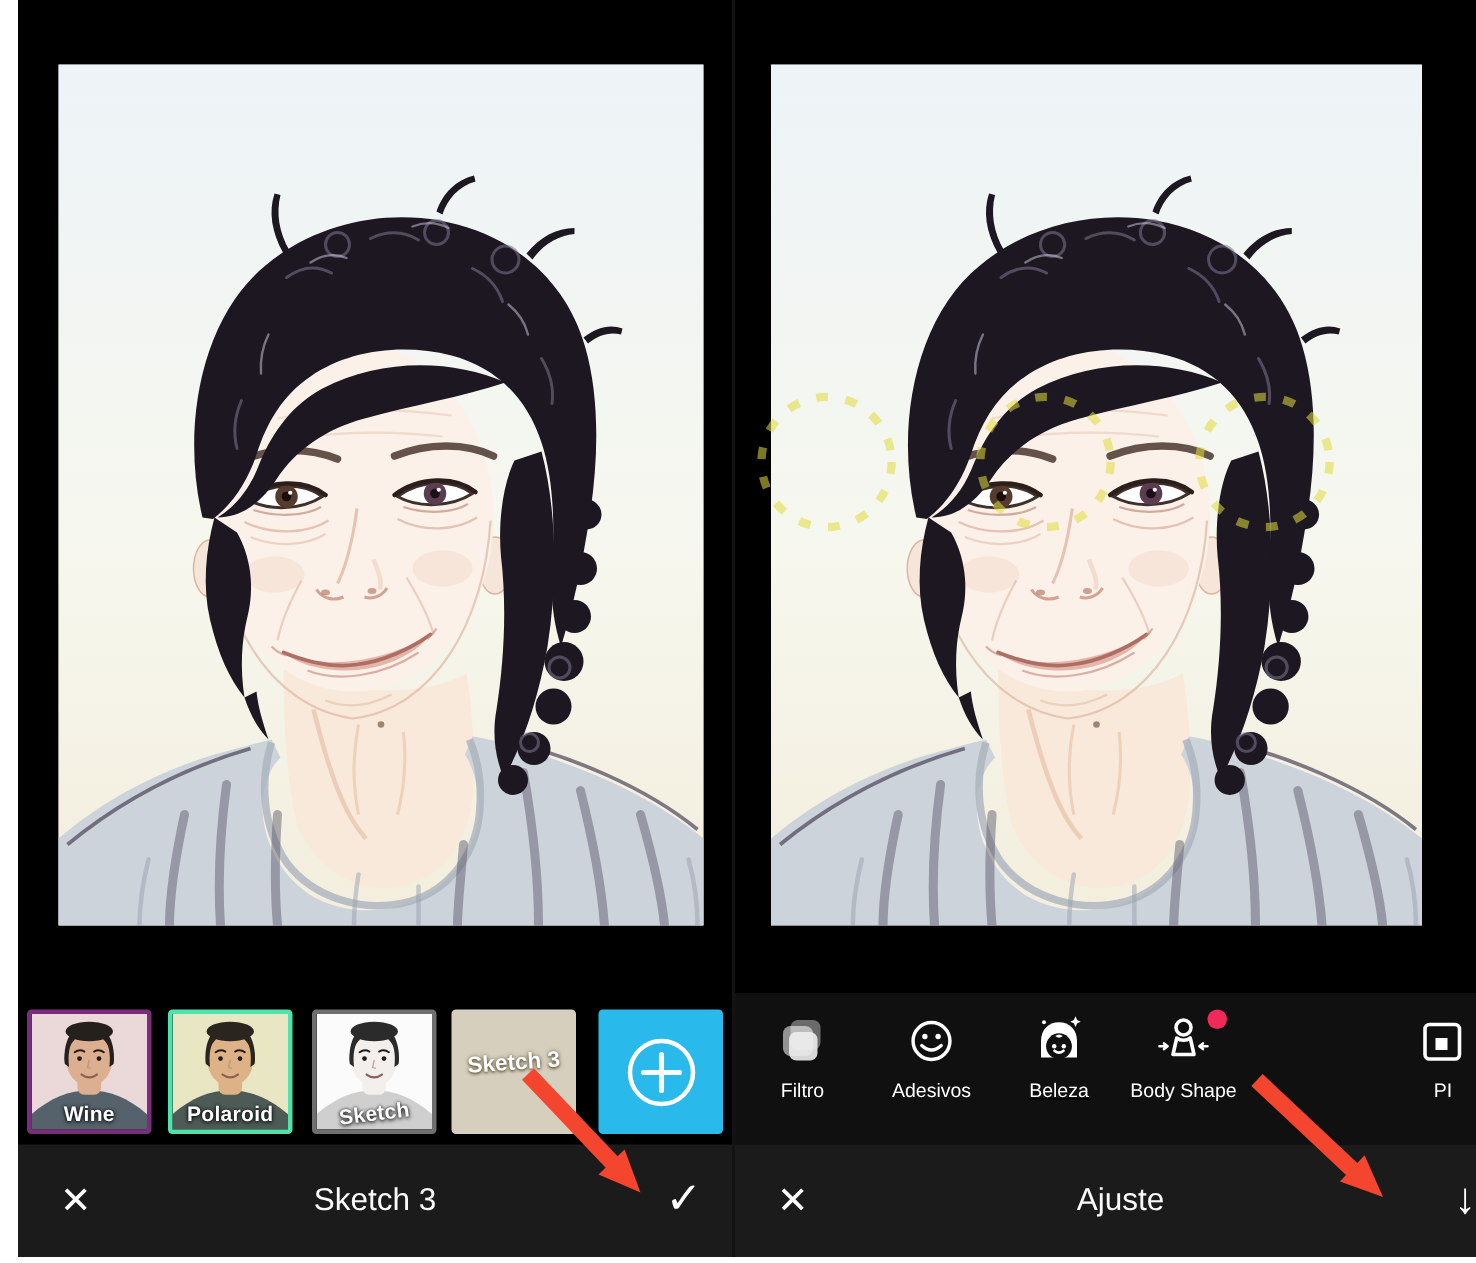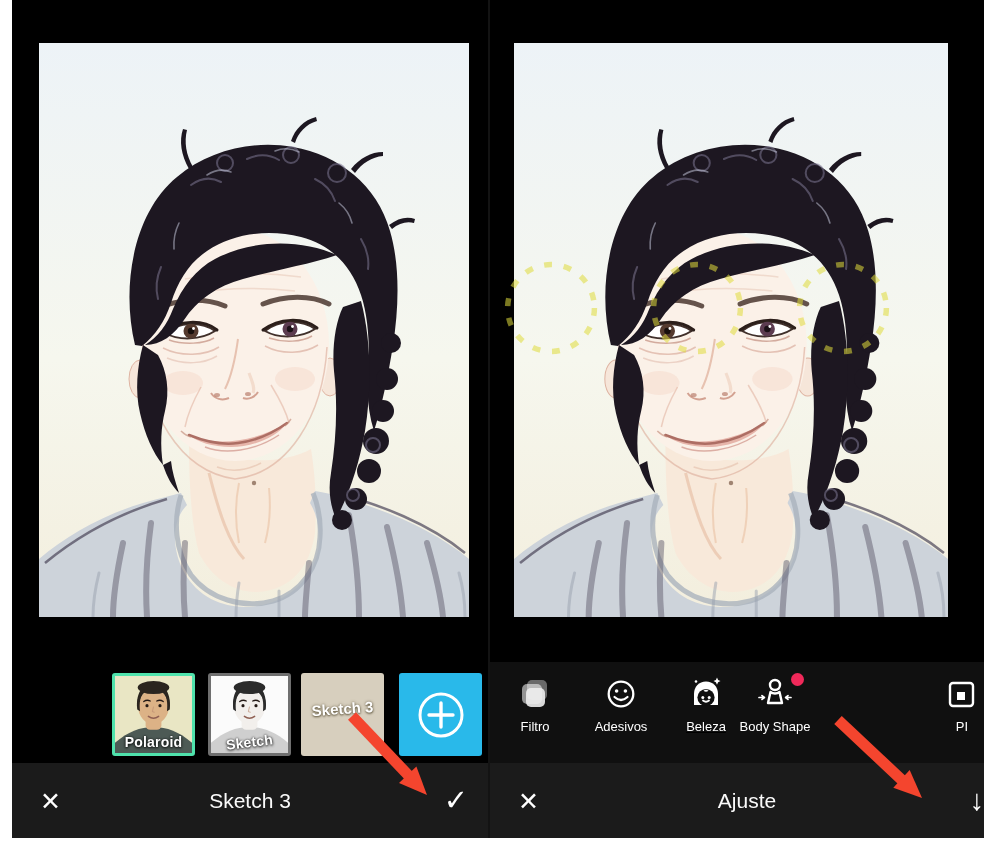--- a/index.html
+++ b/index.html
@@ -41,21 +41,21 @@
       text-shadow:0 1px 2px rgba(95,85,60,.95),0 0 3px rgba(95,85,60,.8);}
   #thumb-add{left:387px;background:#29b9ea;}
   #thumb-add svg{position:absolute;left:50%;top:50%;width:52px;height:52px;transform:translate(-50%,-50%);}
 
   
   .toolbar{position:absolute;left:0;top:662px;width:100%;height:101px;background:#101010;}
   .tool{position:absolute;top:15px;width:84px;display:flex;flex-direction:column;align-items:center;}
   .tool .ticon{width:34px;height:34px;position:relative;}
   .tool-label{margin-top:8px;color:#fff;font-size:13px;white-space:nowrap;}
   #tool-filtro{left:3px;}  #tool-adesivos{left:89px;} #tool-beleza{left:174px;text-decoration:underline;}
-  #tool-body{left:237px;width:96px;} #tool-ajuste{left:347px;} #tool-pip{left:430px;}
+  #tool-body{left:251px;width:96px;} #tool-ajuste{left:347px;} #tool-pip{left:430px;}
   .badge{position:absolute;top:-4px;right:-12px;width:13px;height:13px;border-radius:50%;background:#f0295a;}
 
   
   .bottombar{position:absolute;left:0;bottom:0;width:100%;height:75px;background:#1b1b1b;}
   .bar-close{position:absolute;left:28px;top:50%;transform:translateY(-50%);
       color:#fff;font-size:25px;font-weight:400;line-height:1;}
   .bar-title{position:absolute;left:0;right:0;top:50%;transform:translateY(-52%);
       text-align:center;color:#fafafa;font-size:21px;}
   .bar-action{position:absolute;right:20px;top:50%;transform:translateY(-52%);
       color:#fff;font-size:29px;line-height:1;}
@@ -203,20 +203,26 @@
 <div class="canvas">
 
   <section class="screen left">
     <div class="photo">
       <svg viewBox="0 0 430 574" preserveAspectRatio="none">
           <use href="#portrait"></use>
         </svg>
     </div>
 
     <div class="filter-strip">
+      <div class="thumb" id="thumb-wine" style="--mbg:#ead9d8;--mskin:#dcaf90;--mhair:#26201d;--mshirt:#55616b">
+        <svg viewBox="0 0 83 83">
+            <use href="#miniface"></use>
+          </svg>
+        <span class="thumb-label">Wine</span>
+      </div>
       <div class="thumb" id="thumb-polaroid" style="--mbg:#e9e6c4;--mskin:#dcb286;--mhair:#2b251f;--mshirt:#4d5a55">
         <svg viewBox="0 0 83 83">
             <use href="#miniface"></use>
           </svg>
         <span class="thumb-label">Polaroid</span>
       </div>
       <div class="thumb" id="thumb-sketch" style="--mbg:#fbfbfb;--mskin:#f2efec;--mhair:#2b2b2b;--mshirt:#cfcfcf">
         <svg viewBox="0 0 83 83">
             <use href="#miniface"></use>
           </svg>

